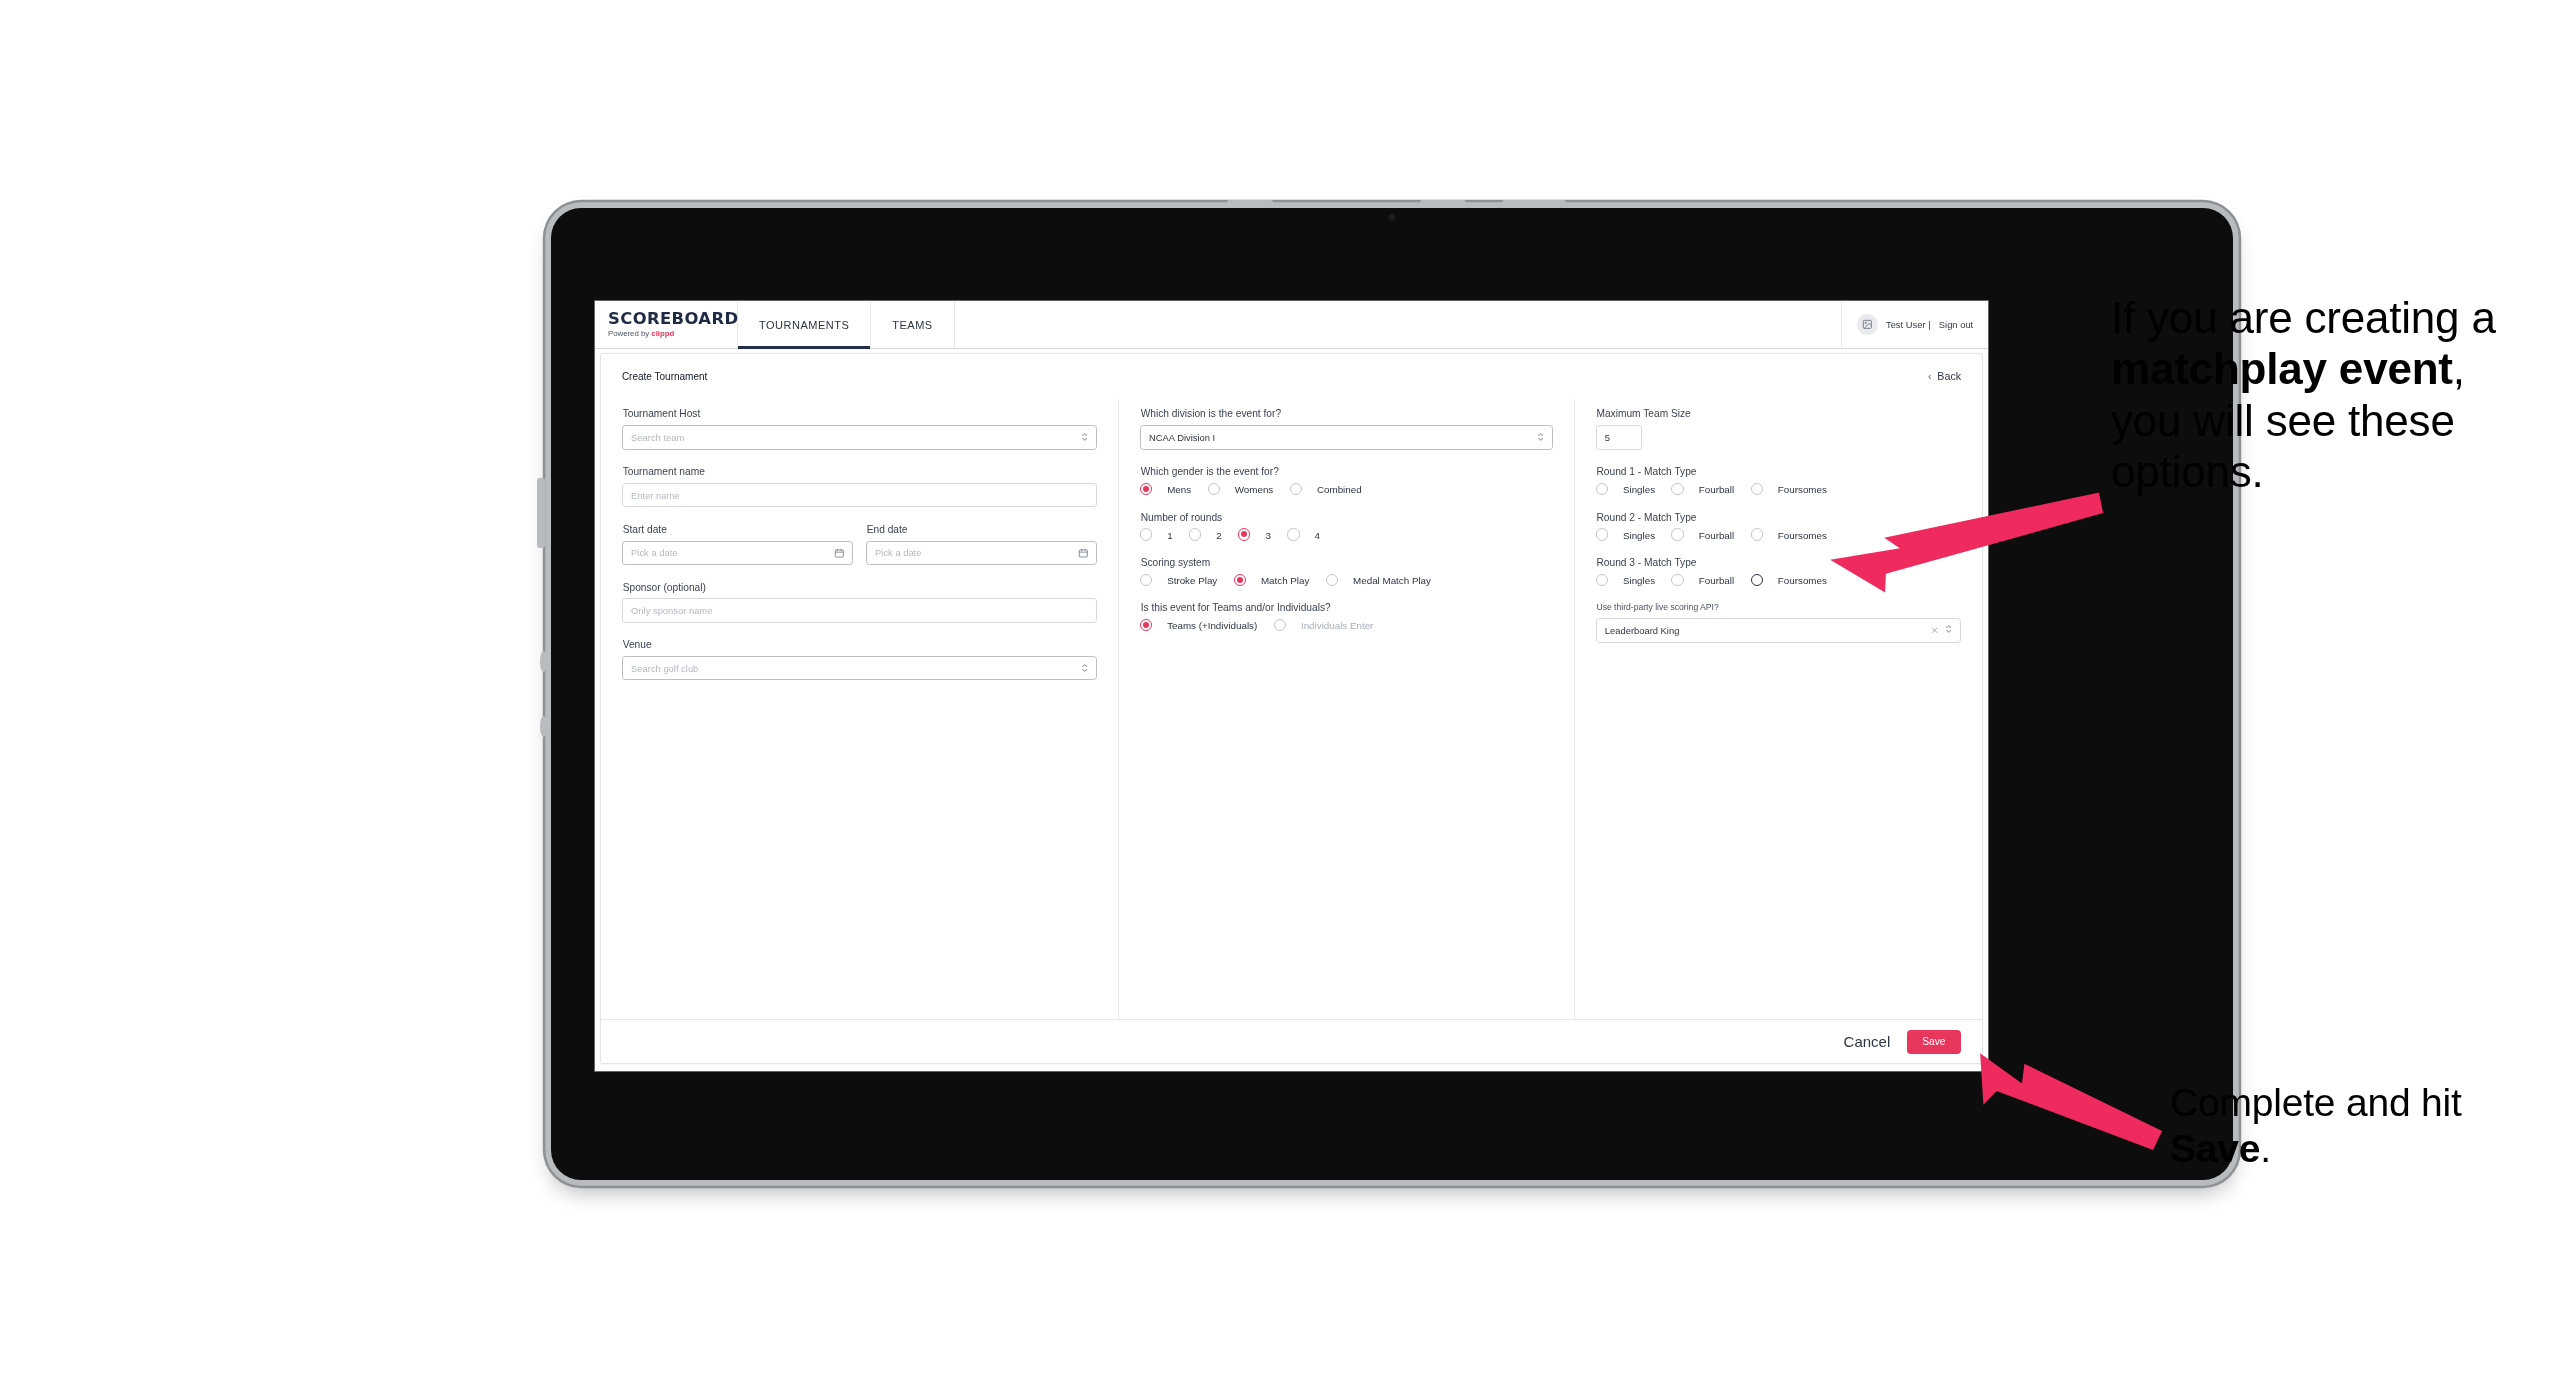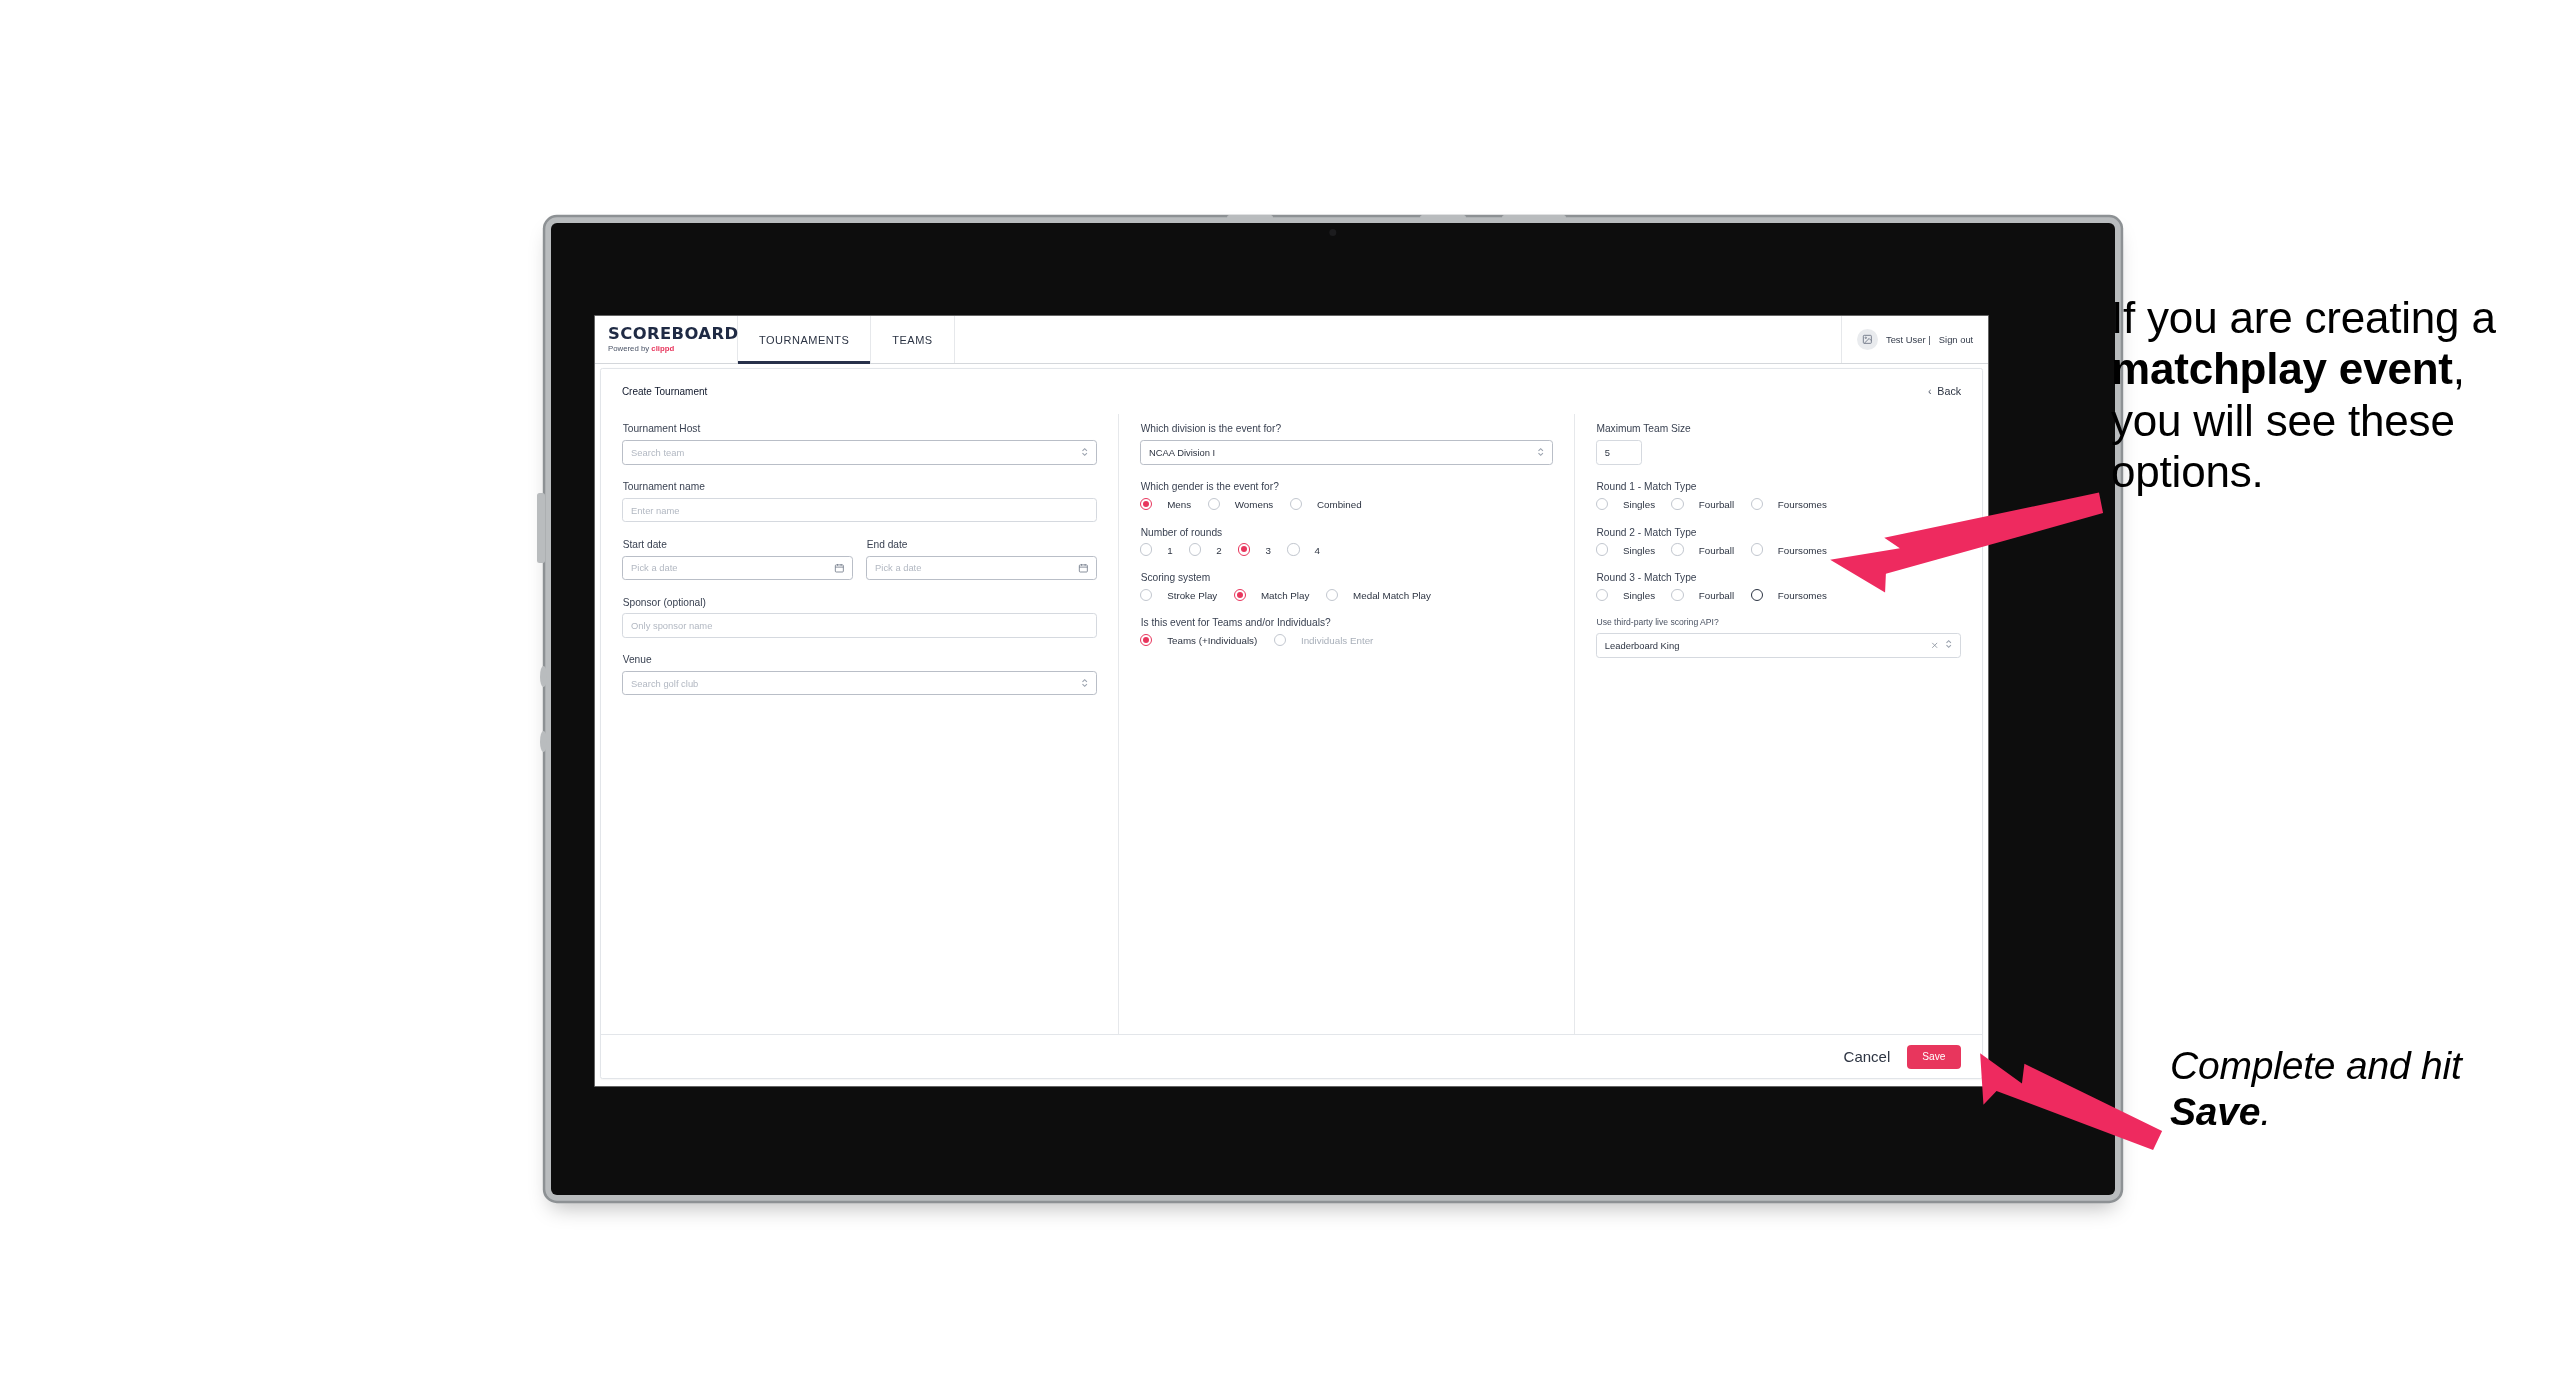--- a/index.html
+++ b/index.html
@@ -7,24 +7,24 @@
     width: 2576px; height: 1386px;
     background: #ffffff;
     font-family: "Liberation Sans", sans-serif;
     overflow: hidden;
   }
   .stage { position: relative; width: 2576px; height: 1386px; background:#fff; }
 
   
   .device {
     position: absolute;
-    left: 551px; top: 223px;
-    width: 1564px; height: 972px;
+    left: 551px; top: 208px;
+    width: 1682px; height: 972px;
     background: #0d0d0d;
-    border-radius: 6px;
+    border-radius: 30px;
     box-shadow: 0 0 0 5.7px #b9bcbe, 0 0 0 8.2px #8d9194, 0 11.5px 21px rgba(0,0,0,.28);
   }
   .cam-dot {
     position:absolute; left:50%; top:5.7px; transform:translateX(-50%);
     width:7.4px; height:7.4px; border-radius:50%; background:#1c1c1e;
   }
   .btn-vol {
     position:absolute; background:#b9bcbe; border-radius:2.5px;
   }
   .btn-vol.top1 { left:676px; top:-8.2px; width:46px; height:8.2px; }
@@ -162,21 +162,21 @@
 
   
   .anno {
     position:absolute; color:#000;
     font-family: "Liberation Sans", sans-serif;
     font-weight: 400;
     letter-spacing: -0.2px;
   }
   .anno b { font-weight: 700; }
   .anno-top { left: 2111px; top: 292px; width: 410px; font-size: 44px; line-height: 1.17; }
-  .anno-bottom { left: 2170px; top: 1043px; width: 377px; font-size: 39px; line-height: 1.17; font-style: italic; }
+  .anno-bottom { left: 2170px; top: 1080px; width: 377px; font-size: 39px; line-height: 1.17; }
 
   .arrow-svg { position:absolute; left:0; top:0; width:2576px; height:1386px; pointer-events:none; }
 </style>
 </head>
 <body>
 
 <div class="stage">
 
   <div class="device">
     <div class="cam-dot"></div>

